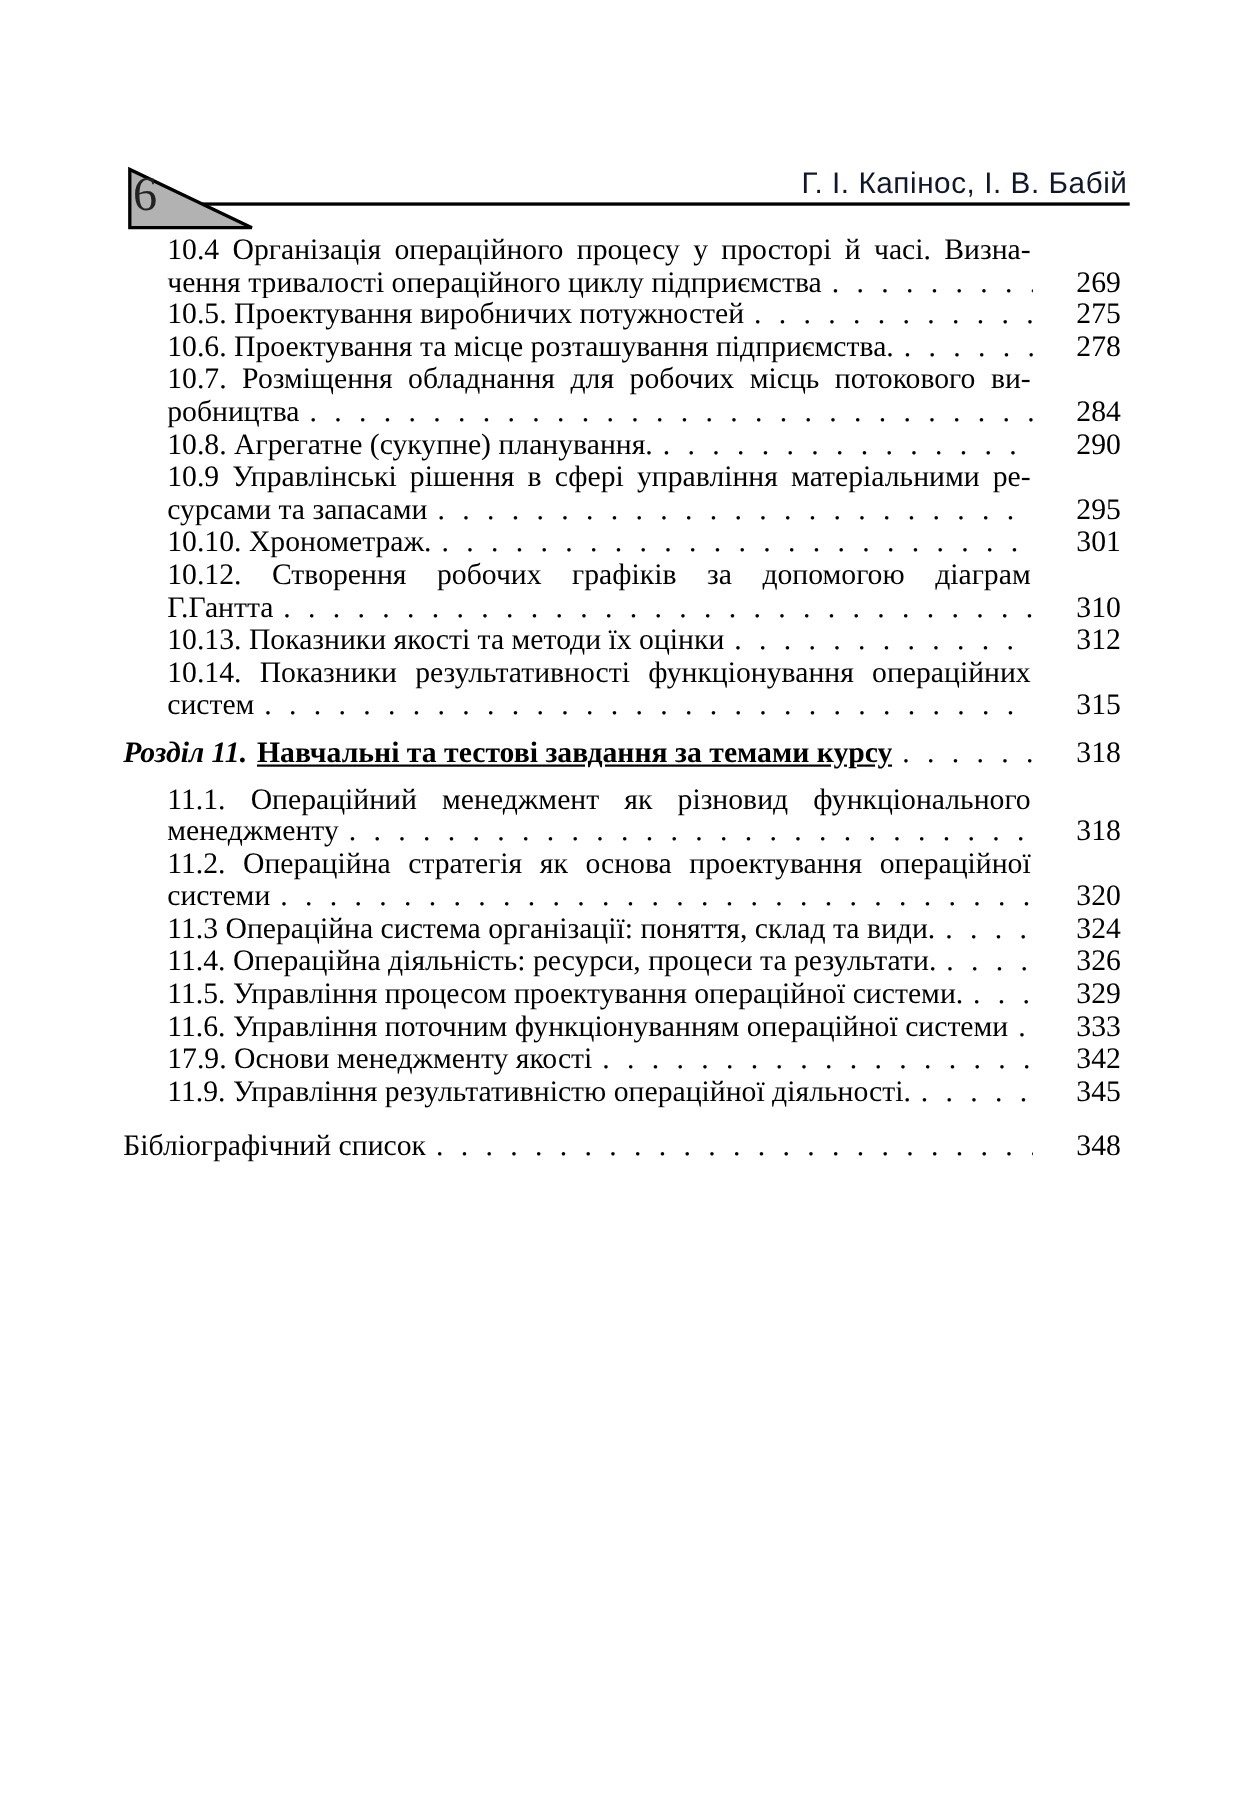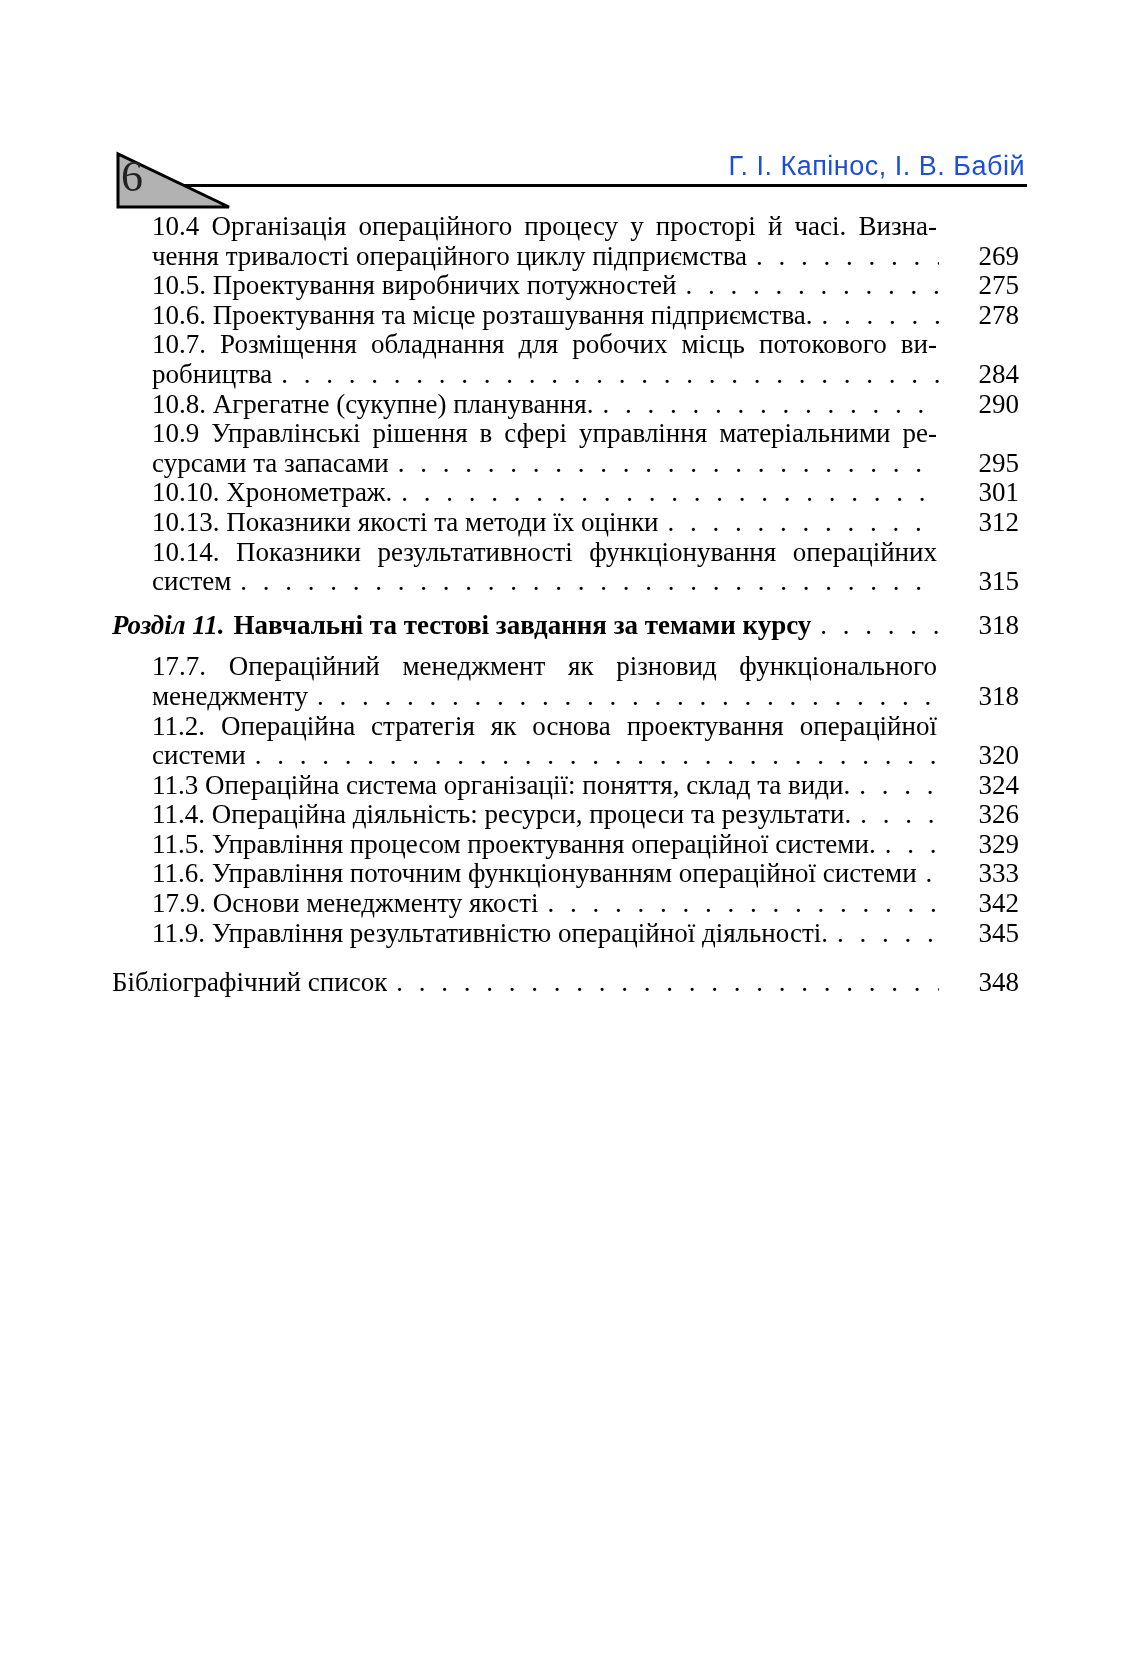--- a/index.html
+++ b/index.html
@@ -10,21 +10,21 @@
   
   .header-rule{position:absolute;left:120px;top:184px;width:907px;height:3px;background:#000;}
   .corner-triangle{position:absolute;left:114px;top:150px;width:122px;height:62px;}
   .corner-number{
     position:absolute;left:121px;top:155px;font-size:44px;line-height:44px;
     color:#222;z-index:3;
   }
   .authors{
     position:absolute;top:151px;right:117px;z-index:2;
     font-family:"Liberation Sans","DejaVu Sans",sans-serif;
-    font-size:27px;line-height:30px;letter-spacing:0.5px;color:#1d4ed8;white-space:nowrap;
+    font-size:27px;line-height:30px;letter-spacing:0.5px;color:#0f172a;white-space:nowrap;
   }
   
   .toc{
     position:absolute;left:112px;top:212px;width:907px;
     font-size:27px;line-height:29.6px;
   }
   .toc-entry{margin-left:40px;}
   .jline{
     width:785px;text-align:justify;text-align-last:justify;
     white-space:normal;
@@ -38,21 +38,21 @@
   .dots::after{
     content:". . . . . . . . . . . . . . . . . . . . . . . . . . . . . . . . . . . . . . . . . . . . . . . .";
   }
   .page-num{flex:0 0 80px;text-align:right;font-weight:normal;font-style:normal;white-space:nowrap;}
   
   .section-row{
     display:flex;align-items:center;width:100%;
     margin-top:14px;margin-bottom:12px;font-weight:bold;
   }
   .section-number{font-style:italic;white-space:nowrap;}
-  .section-title{white-space:nowrap;padding-left:9px;overflow:hidden;}
+  .section-title{white-space:nowrap;padding-left:9px;overflow:hidden;text-decoration:underline;}
   .section-row .dots{font-weight:normal;}
   
   .bib-row{display:flex;align-items:baseline;width:100%;margin-top:20px;}
 </style>
 </head>
 <body>
 
 <div class="header-rule"></div>
 <svg class="corner-triangle" viewBox="0 0 122 62" xmlns="http://www.w3.org/2000/svg">
   <polygon id="tri-poly" points="4,4 4,57 115,57" fill="#b2b2b2" stroke="#000" stroke-width="3" stroke-linejoin="miter"></polygon>
@@ -108,20 +108,28 @@
         </div>
       </div>
       <div class="toc-entry">
         <div class="final-line">
           <span class="line-text">10.10. Хронометраж.</span>
           <span class="dots"></span>
           <span class="page-num">301</span>
         </div>
       </div>
       <div class="toc-entry">
+        <div class="jline">10.12.  Створення  робочих  графіків   за  допомогою  діаграм</div>
+        <div class="final-line">
+          <span class="line-text">Г.Гантта</span>
+          <span class="dots"></span>
+          <span class="page-num">310</span>
+        </div>
+      </div>
+      <div class="toc-entry">
         <div class="final-line">
           <span class="line-text">10.13. Показники якості та методи їх оцінки</span>
           <span class="dots"></span>
           <span class="page-num">312</span>
         </div>
       </div>
       <div class="toc-entry">
         <div class="jline">10.14. Показники результативності  функціонування операційних</div>
         <div class="final-line">
           <span class="line-text">систем</span>
@@ -133,21 +141,21 @@
 
   <div class="section-row">
     <span class="section-number">Розділ 11.</span>
     <span class="section-title">Навчальні та тестові завдання за темами курсу</span>
     <span class="dots"></span>
     <span class="page-num">318</span>
   </div>
 
   <div id="part11">
       <div class="toc-entry">
-        <div class="jline">17.7. Операційний менеджмент  як різновид функціонального</div>
+        <div class="jline">11.1. Операційний менеджмент  як різновид функціонального</div>
         <div class="final-line">
           <span class="line-text">менеджменту</span>
           <span class="dots"></span>
           <span class="page-num">318</span>
         </div>
       </div>
       <div class="toc-entry">
         <div class="jline">11.2. Операційна стратегія як основа проектування операційної</div>
         <div class="final-line">
           <span class="line-text">системи</span>

